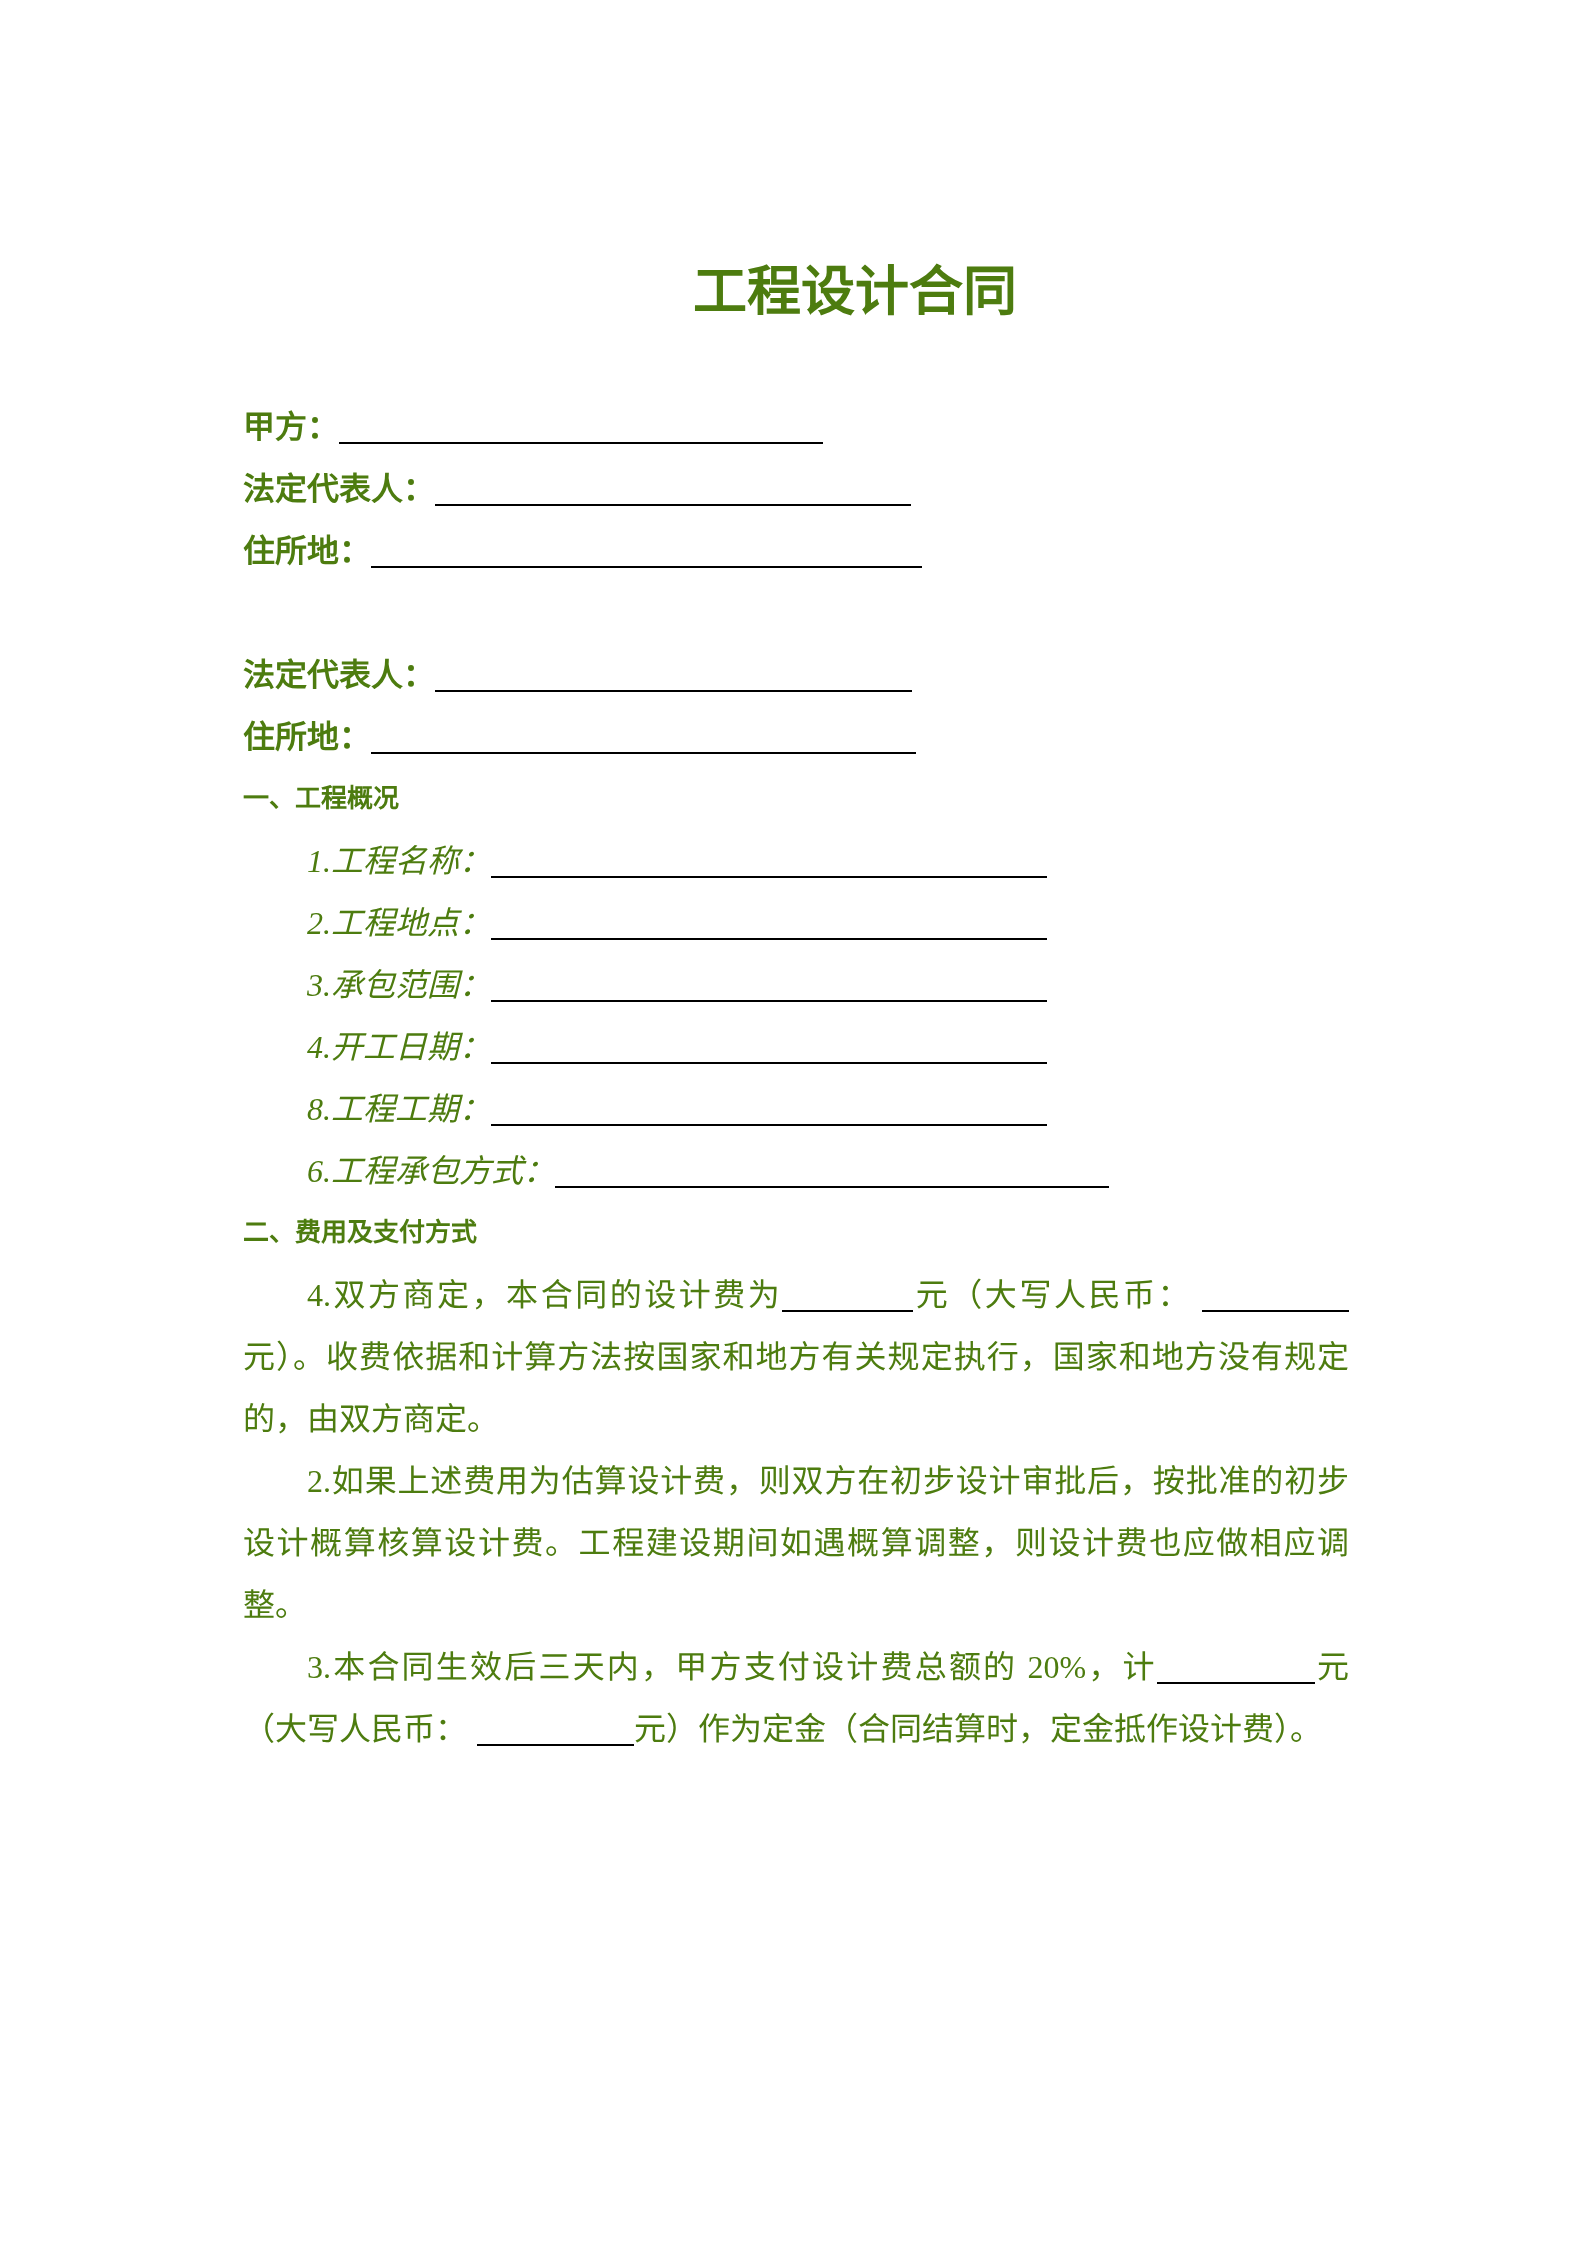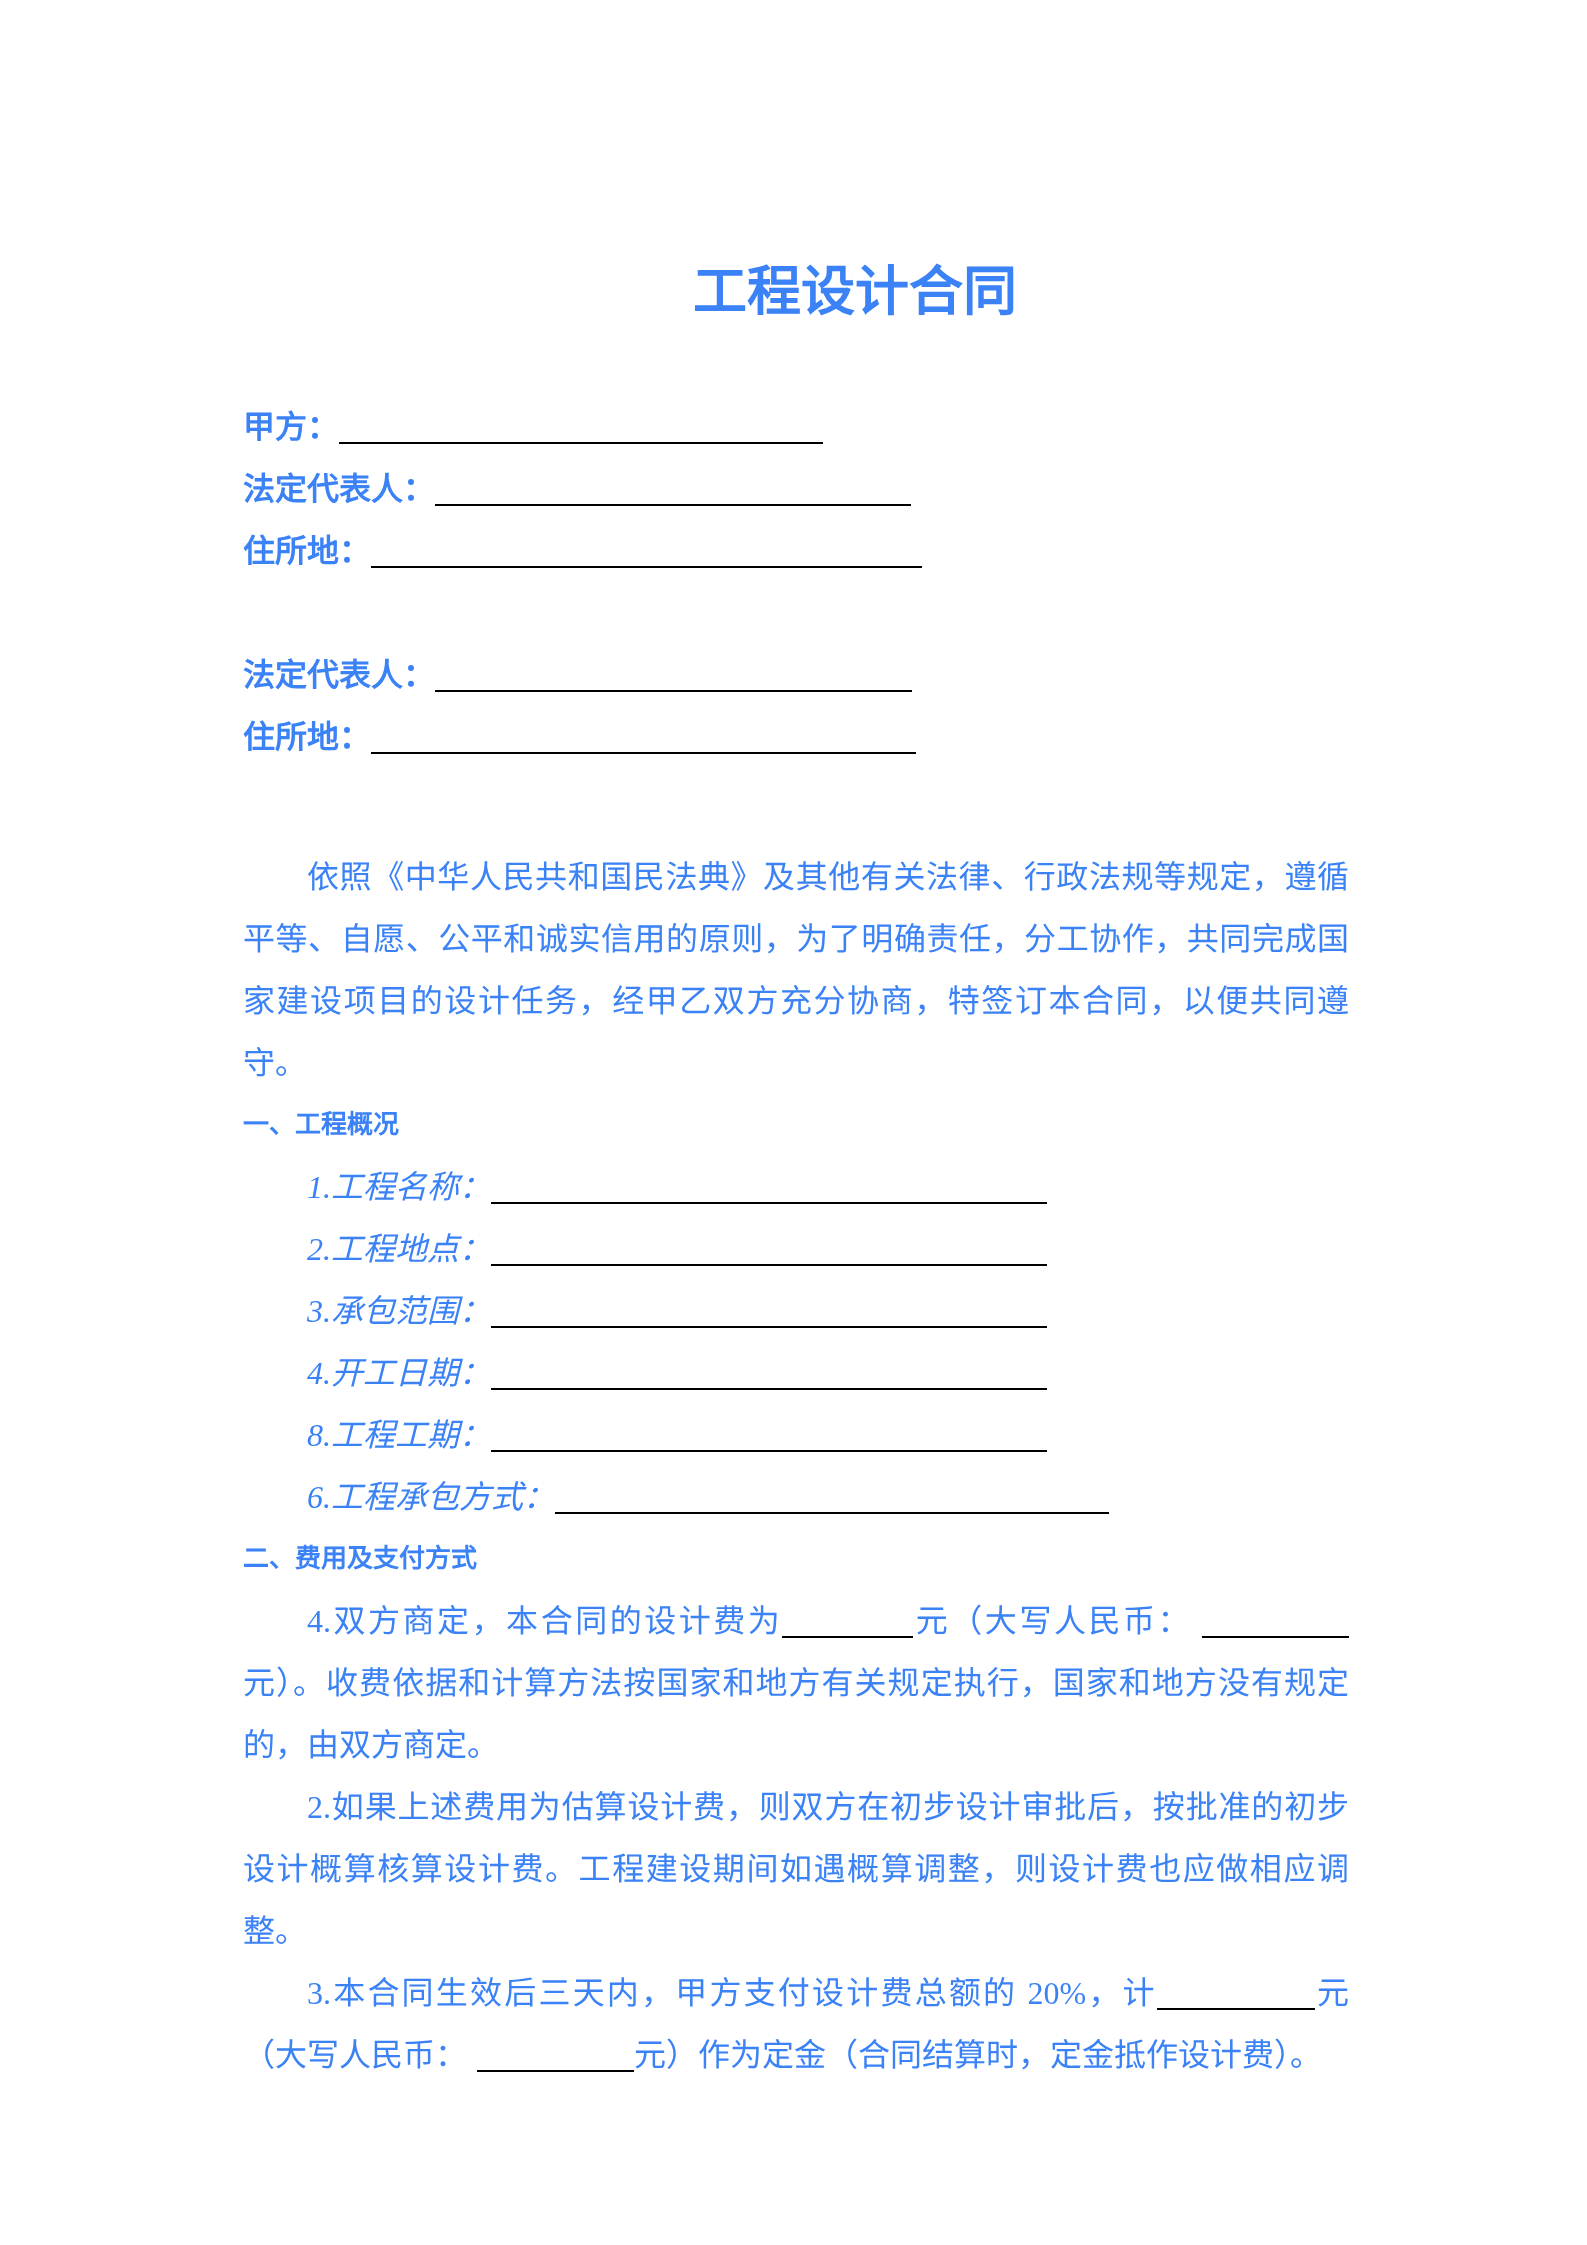--- a/index.html
+++ b/index.html
@@ -1,19 +1,19 @@
 <!DOCTYPE html>
 <html lang="zh-CN"><head>
 <meta charset="utf-8">
 <style>
   html,body{margin:0;padding:0;background:#ffffff;}
   .page{
     position:relative;
     width:1587px;height:2245px;
-    background:#ffffff;color:#3b82f6;
+    background:#ffffff;color:#4d7c0f;
     font-family:"Liberation Serif","DejaVu Serif",serif;
     font-size:32px;line-height:62px;
     box-sizing:border-box;
     padding:256px 238px 0 243px;
     overflow:hidden;
     text-align:justify;
   }
   .title{
     font-size:54px;line-height:72px;font-weight:bold;
     text-align:center;margin:0;padding-left:118px;
@@ -57,21 +57,20 @@
     <div class="field-line"><span class="field-label">甲方：</span><span class="blank w-pa-name"></span></div>
     <div class="field-line"><span class="field-label">法定代表人：</span><span class="blank w-pa-rep"></span></div>
     <div class="field-line"><span class="field-label">住所地：</span><span class="blank w-pa-addr"></span></div>
   </div>
 
   <div class="party-b">
     <div class="field-line"><span class="field-label">法定代表人：</span><span class="blank w-pb-rep"></span></div>
     <div class="field-line"><span class="field-label">住所地：</span><span class="blank w-pb-addr"></span></div>
   </div>
 
-  <p class="preamble">依照《中华人民共和国民法典》及其他有关法律、行政法规等规定，遵循平等、自愿、公平和诚实信用的原则，为了明确责任，分工协作，共同完成国家建设项目的设计任务，经甲乙双方充分协商，特签订本合同，以便共同遵守。</p>
 
   <h2 class="sec-heading">一、工程概况</h2>
 
   <div>
     <div class="item-line"><span>1.工程名称：</span><span class="blank w-item"></span></div>
     <div class="item-line"><span>2.工程地点：</span><span class="blank w-item"></span></div>
     <div class="item-line"><span>3.承包范围：</span><span class="blank w-item"></span></div>
     <div class="item-line"><span>4.开工日期：</span><span class="blank w-item"></span></div>
     <div class="item-line"><span>8.工程工期：</span><span class="blank w-item"></span></div>
     <div class="item-line"><span>6.工程承包方式：</span><span class="blank w-item6"></span></div>

